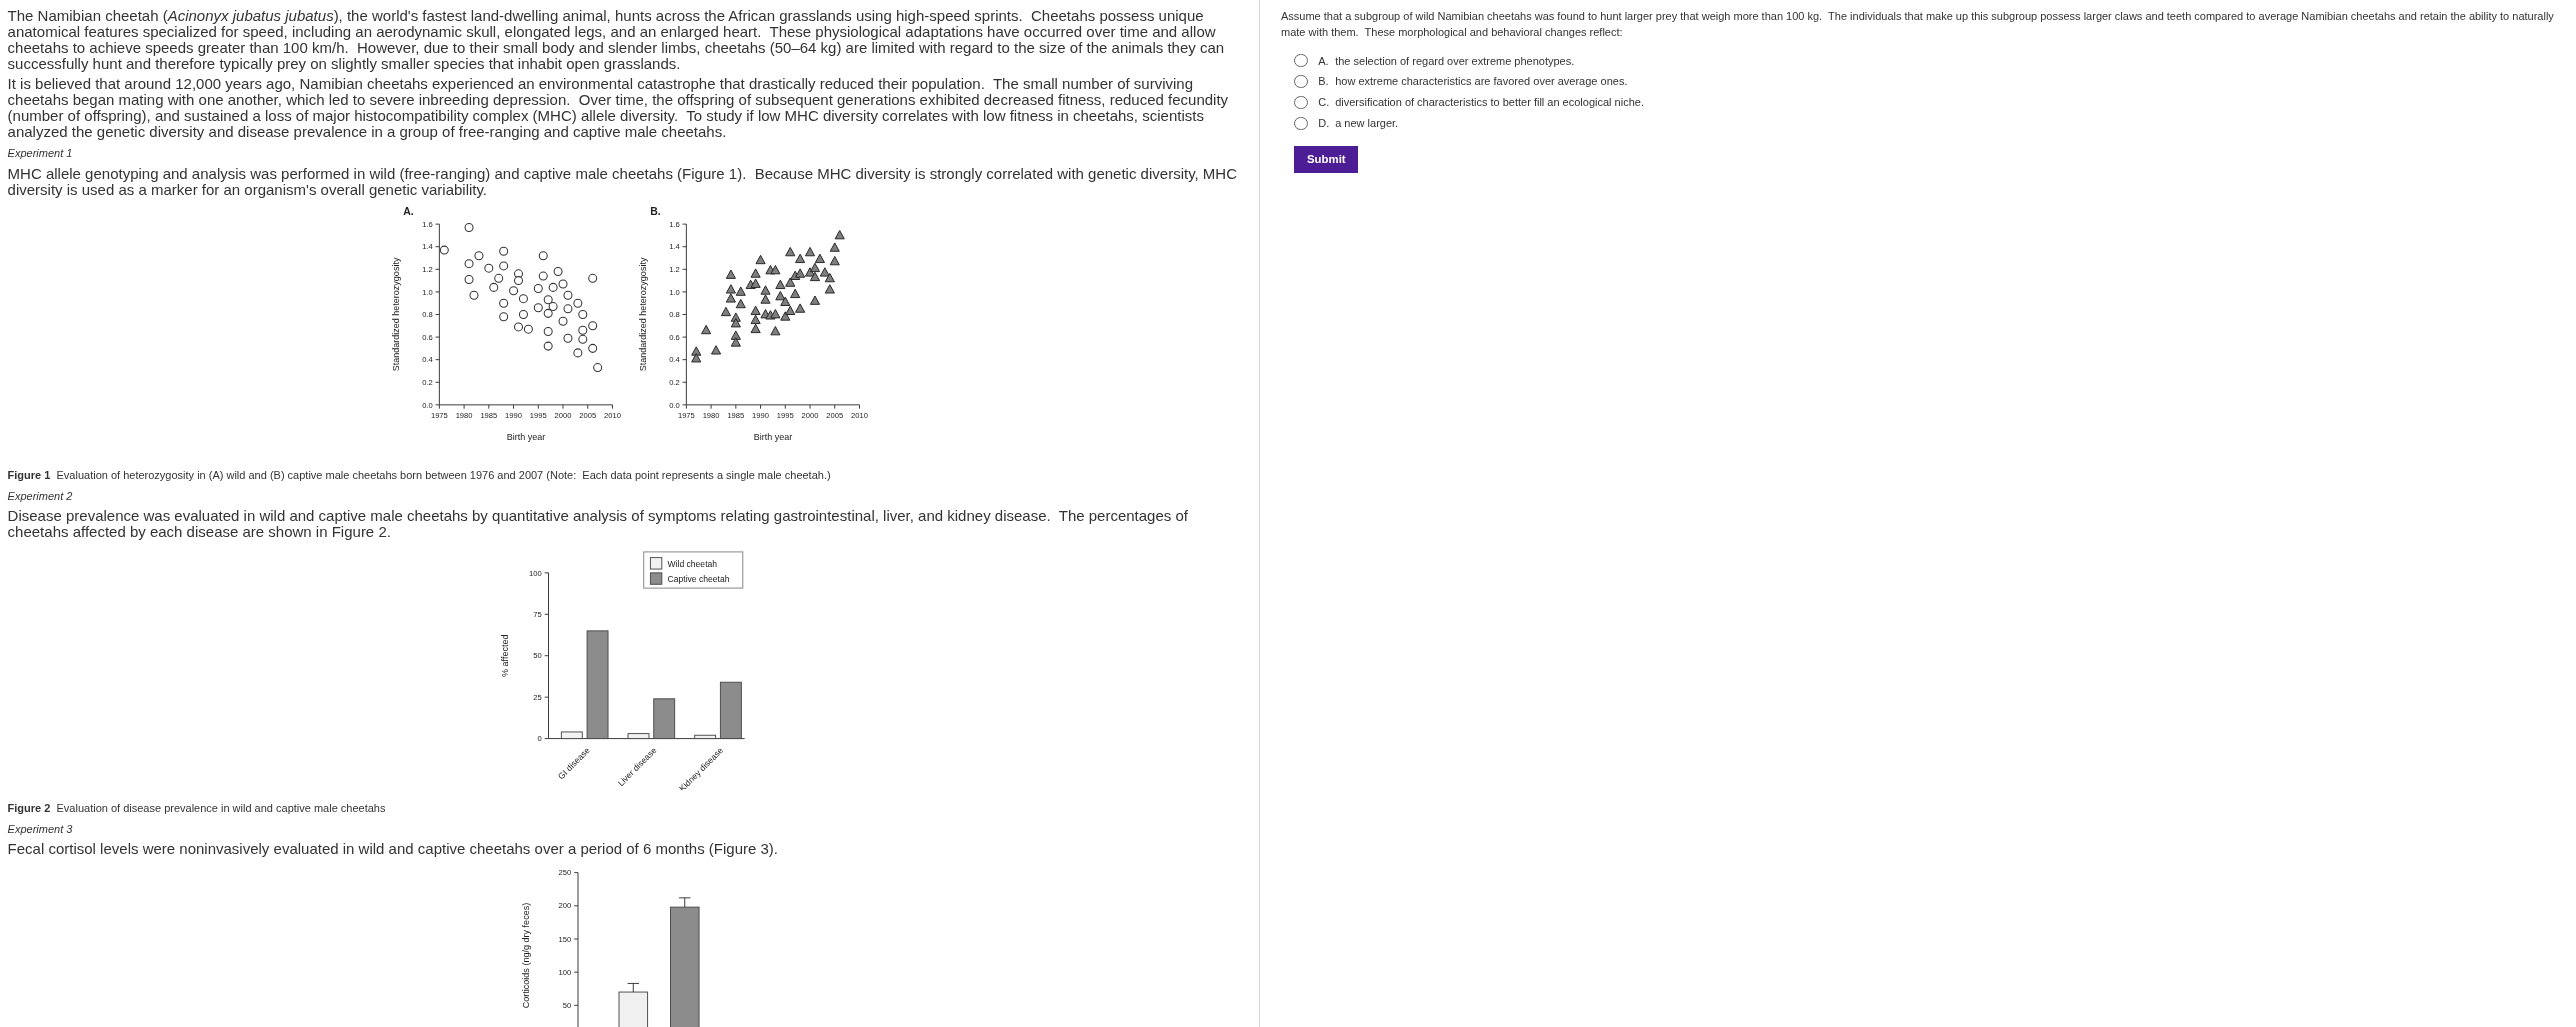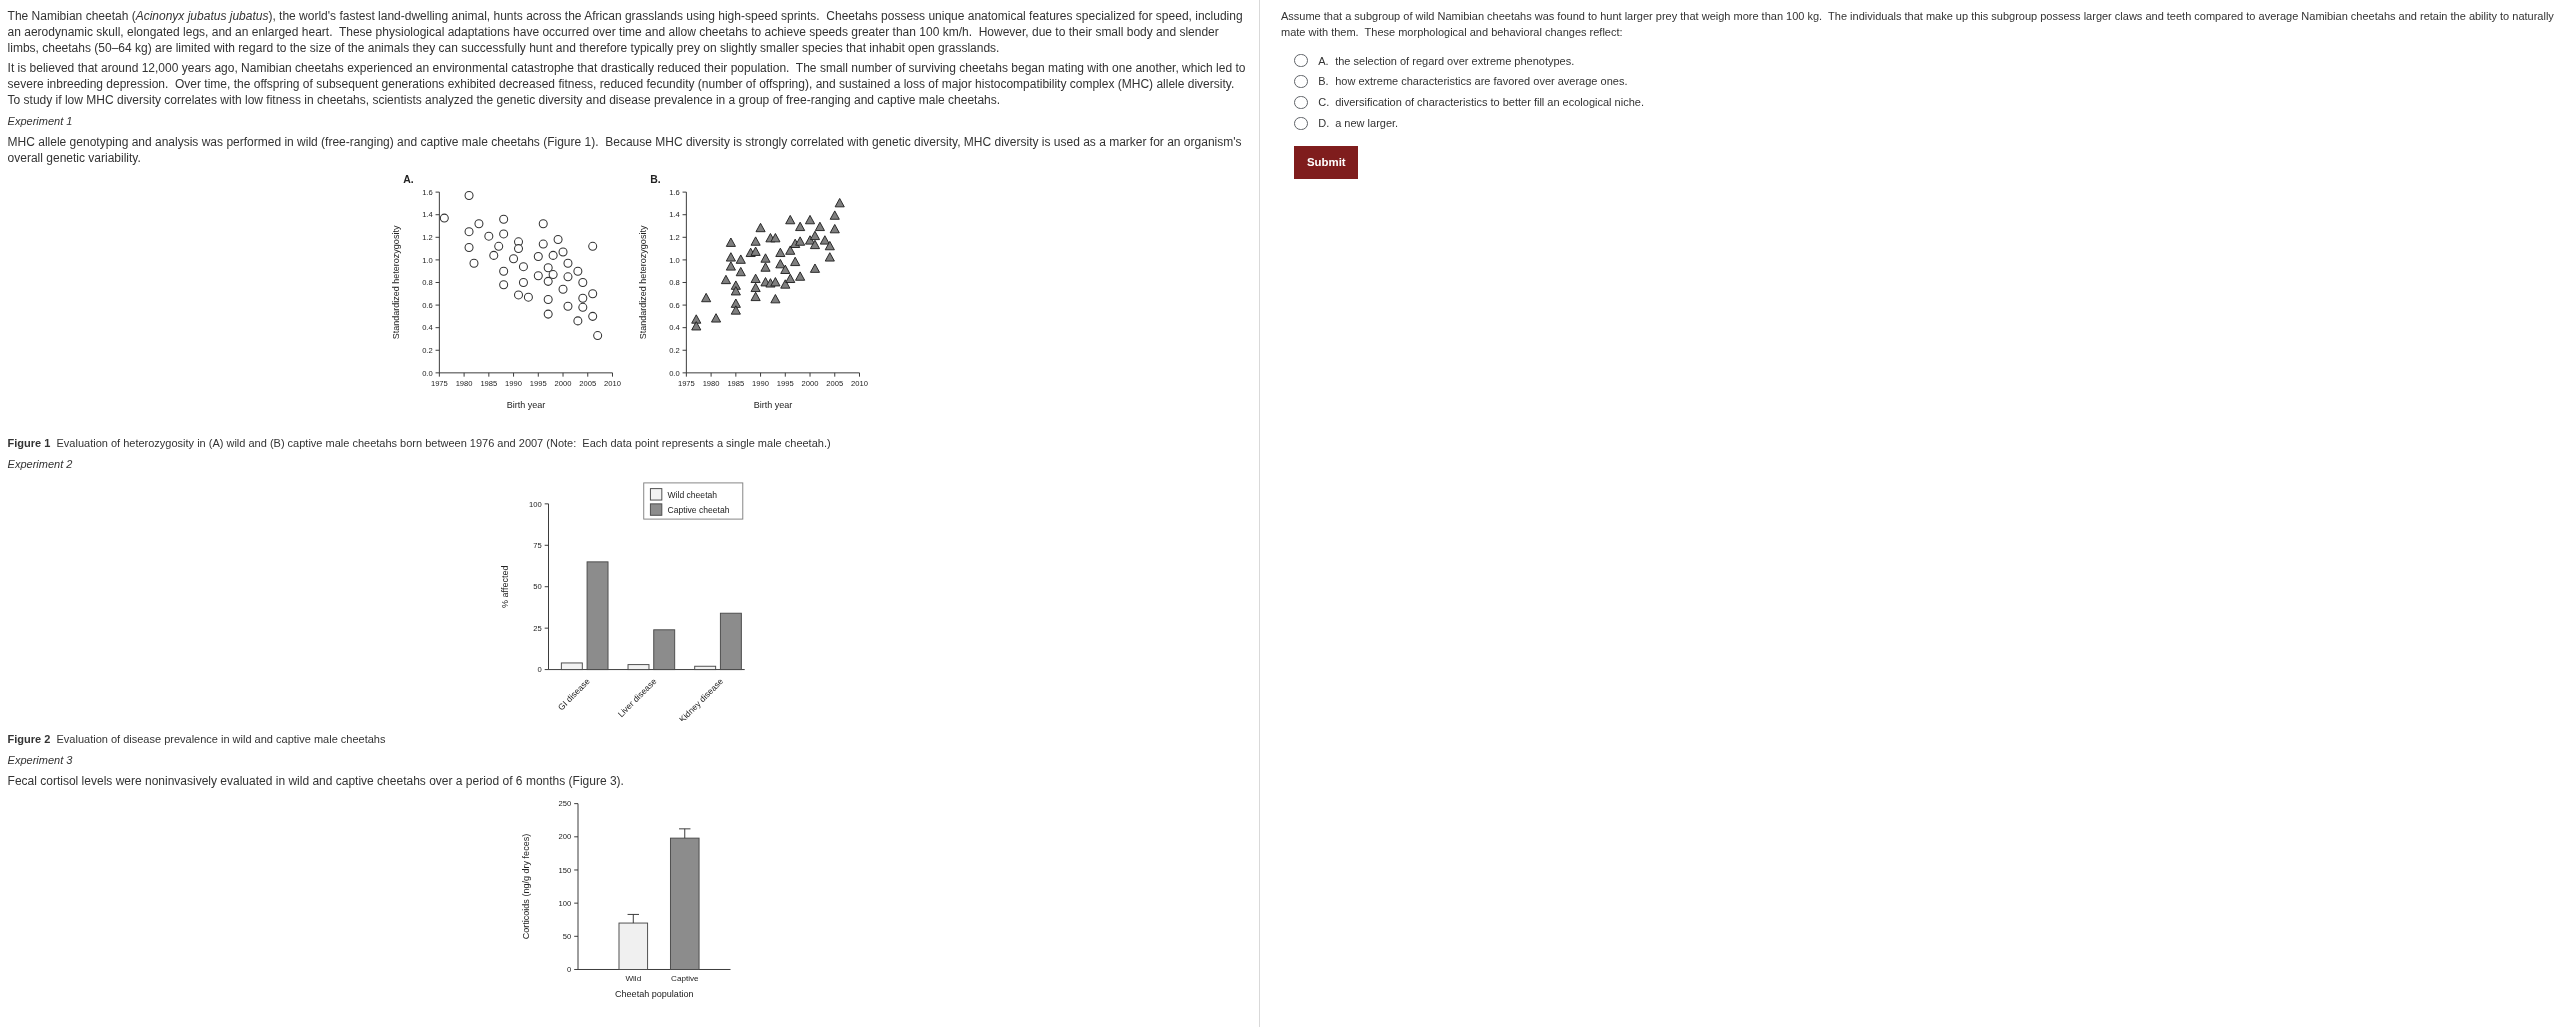--- a/index.html
+++ b/index.html
@@ -8,37 +8,37 @@
     font-family:"Liberation Sans","DejaVu Sans",sans-serif;color:#333;
   }
   .left-panel{
     position:absolute;left:0;top:0;width:1260px;height:1027px;box-sizing:border-box;
     border-right:1px solid #d9d9d9;padding:7.6px 9.5px 0 7.6px;background:#fff;
   }
   .right-panel{
     position:absolute;left:1261px;top:0;width:1315px;height:1027px;box-sizing:border-box;
     padding:7.6px 5.7px 0 20px;background:#fff;
   }
-  p.passage{font-size:12px;line-height:16px;margin:0 0 4.8px 0;white-space:pre-wrap;}
+  p.passage{font-size:15px;line-height:16px;margin:0 0 4.8px 0;white-space:pre-wrap;}
   .italic{font-style:italic;}
   p.exp{font-style:italic;font-size:11px;line-height:16px;margin:4.8px 0 4.8px 0;}
   .fig-row{display:flex;justify-content:center;align-items:flex-start;gap:13.3px;margin-top:3.8px;}
   .fig-row.f2{margin-top:9.5px;}
   .fig-row.f3{margin-top:7.6px;}
   p.caption{font-size:11px;line-height:16px;margin:19px 0 4.8px 0;white-space:pre-wrap;}
   p.caption.c2{margin-top:7px;}
   p.caption b{font-weight:bold;}
   .q-text{font-size:11px;line-height:16.5px;white-space:pre-wrap;margin:0 0 13.3px 0;}
   .options{margin-left:13.3px;}
   .option{display:flex;align-items:center;height:13.3px;margin-bottom:7.6px;}
   .radio{width:11.4px;height:11.4px;border:1.4px solid #5f6368;border-radius:50%;background:#fff;margin-right:10.5px;flex:none;cursor:pointer;}
   .opt-letter{font-size:11px;width:17px;flex:none;}
   .opt-text{font-size:11px;}
   .submit-btn{
-    margin:16px 0 0 13.3px;width:64px;height:33px;background:#7f1d1d;color:#fff;border:none;
+    margin:16px 0 0 13.3px;width:64px;height:27px;background:#4c1d95;color:#fff;border:none;
     font-size:11.4px;font-weight:600;font-family:inherit;display:flex;align-items:center;justify-content:center;cursor:pointer;
   }
   svg text{font-family:"Liberation Sans","DejaVu Sans",sans-serif;}
 </style>
 </head>
 <body>
 
 <div class="left-panel">
   <p class="passage"><span>The Namibian cheetah (</span><span class="italic">Acinonyx jubatus jubatus</span><span>), the world's fastest land-dwelling animal, hunts across the African grasslands using high-speed sprints.  Cheetahs possess unique anatomical features specialized for speed, including an aerodynamic skull, elongated legs, and an enlarged heart.  These physiological adaptations have occurred over time and allow cheetahs to achieve speeds greater than 100 km/h.  However, due to their small body and slender limbs, cheetahs (50–64 kg) are limited with regard to the size of the animals they can successfully hunt and therefore typically prey on slightly smaller species that inhabit open grasslands.</span></p>
   <p class="passage">It is believed that around 12,000 years ago, Namibian cheetahs experienced an environmental catastrophe that drastically reduced their population.  The small number of surviving cheetahs began mating with one another, which led to severe inbreeding depression.  Over time, the offspring of subsequent generations exhibited decreased fitness, reduced fecundity (number of offspring), and sustained a loss of major histocompatibility complex (MHC) allele diversity.  To study if low MHC diversity correlates with low fitness in cheetahs, scientists analyzed the genetic diversity and disease prevalence in a group of free-ranging and captive male cheetahs.</p>
@@ -223,20 +223,21 @@
           <path d="M204.8 73.8L209.60000000000002 82.6L200 82.6Z" fill="#7f7f7f" stroke="#222" stroke-width="1"></path>
           <path d="M204.8 85.67500000000001L209.60000000000002 94.47500000000001L200 94.47500000000001Z" fill="#7f7f7f" stroke="#222" stroke-width="1"></path>
           <path d="M210 41.73750000000002L214.8 50.53750000000002L205.2 50.53750000000002Z" fill="#7f7f7f" stroke="#222" stroke-width="1"></path>
           <path d="M210 55.987500000000004L214.8 64.78750000000001L205.2 64.78750000000001Z" fill="#7f7f7f" stroke="#222" stroke-width="1"></path>
           <path d="M215.2 28.675000000000015L220 37.475000000000016L210.39999999999998 37.475000000000016Z" fill="#7f7f7f" stroke="#222" stroke-width="1"></path>
         </svg></div>
   </div>
   <p class="caption"><b>Figure 1</b><span>  Evaluation of heterozygosity in (A) wild and (B) captive male cheetahs born between 1976 and 2007 (Note:  Each data point represents a single male cheetah.)</span></p>
 
   <p class="exp">Experiment 2</p>
+  <p class="passage">Disease prevalence was evaluated in wild and captive male cheetahs by quantitative analysis of symptoms relating gastrointestinal, liver, and kidney disease.  The percentages of cheetahs affected by each disease are shown in Figure 2.</p>
 
   <div class="fig-row f2">
     <div><svg width="267" height="240" viewBox="0 0 280 252">
           <line x1="56" y1="24" x2="56" y2="198" stroke="#333" stroke-width="1"></line>
           <line x1="56" y1="198" x2="262" y2="198" stroke="#333" stroke-width="1"></line>
           <line x1="52" y1="198" x2="56" y2="198" stroke="#333" stroke-width="1"></line>
           <text x="49" y="200.8" font-size="8" text-anchor="end" fill="#222">0</text>
           <line x1="52" y1="154.5" x2="56" y2="154.5" stroke="#333" stroke-width="1"></line>
           <text x="49" y="157.3" font-size="8" text-anchor="end" fill="#222">25</text>
           <line x1="52" y1="111" x2="56" y2="111" stroke="#333" stroke-width="1"></line>

